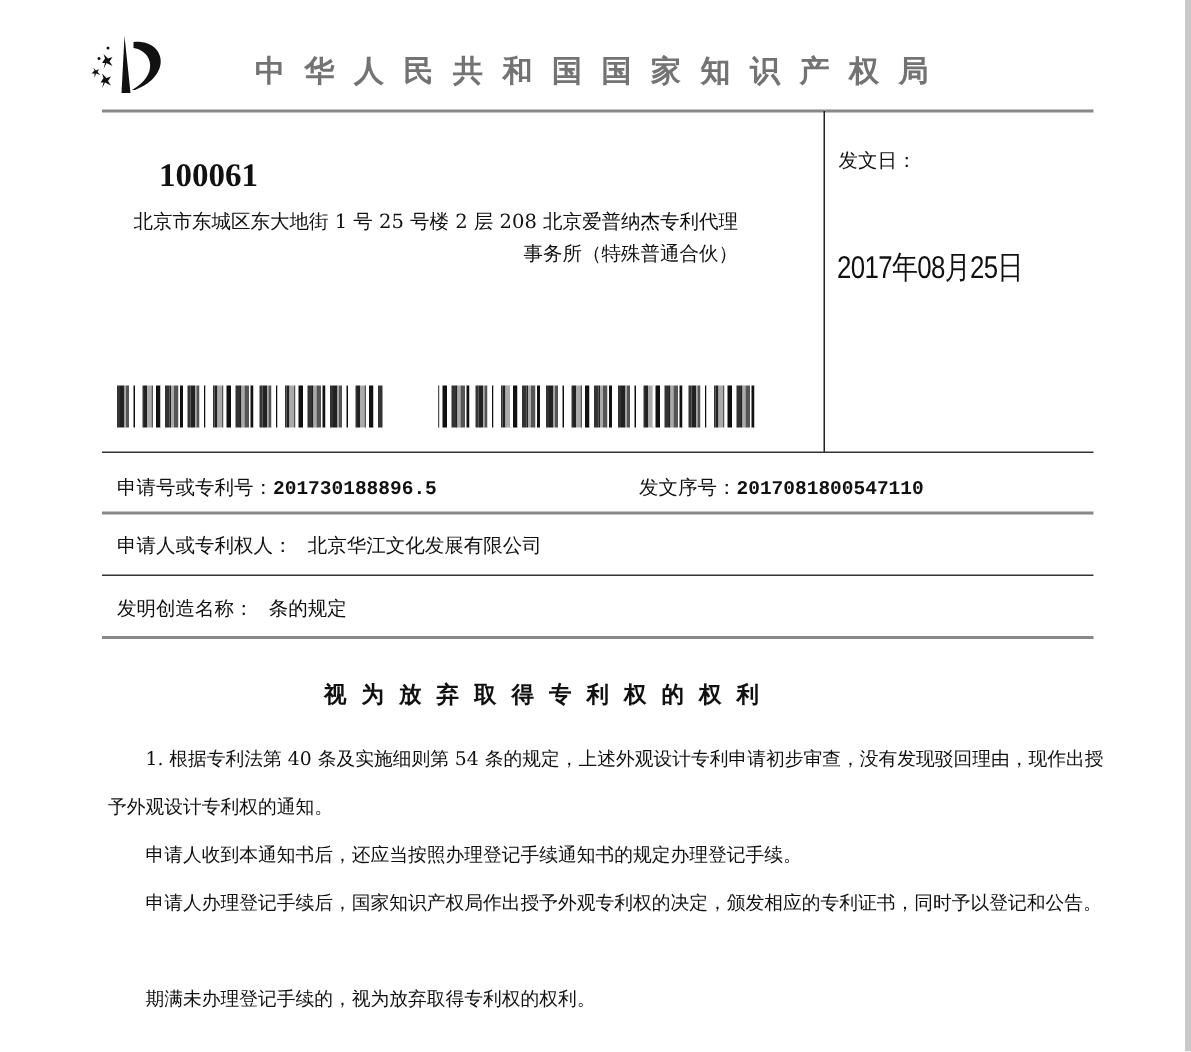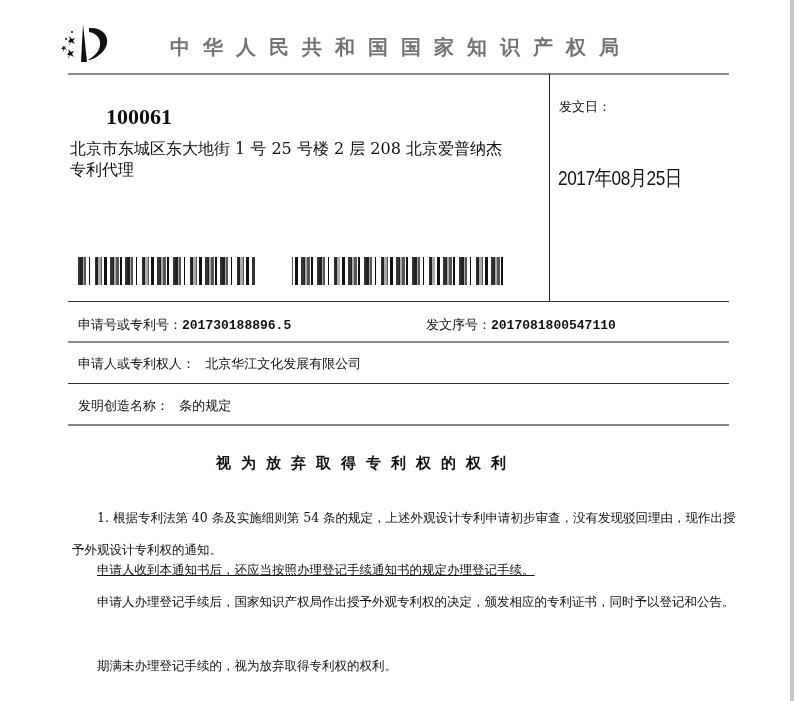--- a/index.html
+++ b/index.html
@@ -10,21 +10,21 @@
   .right-edge { position: absolute; left: 790px; top: 0; width: 4px; height: 701px; background: #c8c8c8; }
   .logo { position: absolute; left: 58px; top: 22px; width: 60px; height: 42px; }
   .header-title {
     position: absolute; left: 170px; top: 34px; width: 470px; height: 30px;
     font-family: "DejaVu Sans", "Liberation Sans", sans-serif; font-weight: bold;
     font-size: 20px; letter-spacing: 13px; white-space: nowrap; color: #737373;
   }
   .hline { position: absolute; height: 0; border-top: 2px solid #888; }
   .vline { position: absolute; width: 0; border-left: 1px solid #222; }
   .postcode { position: absolute; left: 106px; top: 104px; font-family: "Liberation Serif", serif; font-weight: bold; font-size: 22px; }
-  .address { position: absolute; left: 70px; top: 138px; width: 440px; text-align: left; font-size: 16px; line-height: 21px; }
+  .address { position: absolute; left: 52px; top: 138px; width: 440px; text-align: right; font-size: 13px; line-height: 21px; }
   .issue-label { position: absolute; left: 559px; top: 98px; font-size: 13px; }
   .issue-date {
     position: absolute; left: 558px; top: 164px; font-family: "Liberation Sans", sans-serif;
     font-size: 21px; letter-spacing: -0.5px; transform: scaleX(0.82); transform-origin: left top; white-space: nowrap;
   }
   .barcode { position: absolute; top: 257px; height: 28px; display: flex; align-items: stretch; }
   .barcode span { display: block; height: 100%; }
   .field { position: absolute; font-size: 13px; white-space: nowrap; }
   .field .num { font-family: Liberation Mono, monospace; font-weight: bold; font-size: 13px; }
   .notice-title {
@@ -49,20 +49,21 @@
 </svg>
 
 <div class="header-title">中华人民共和国国家知识产权局</div>
 
 <div class="hline" style="left:68px; top:73px; width:661px;"></div>
 <div class="vline" style="left:549px; top:74px; height:228px;"></div>
 
 <div class="postcode">100061</div>
 <div class="address">
   <div>北京市东城区东大地街 1 号 25 号楼 2 层 208  北京爱普纳杰专利代理</div>
+  <div>事务所（特殊普通合伙）</div>
 </div>
 
 <div class="issue-label">发文日：</div>
 <div class="issue-date">2017年08月25日</div>
 
 <div class="barcode" id="bc1" style="left:77px; width:178px;">
     <span style="width: 1px; background: rgb(255, 255, 255);"></span>
     <span style="width: 2px; background: rgb(51, 51, 51);"></span>
     <span style="width: 3px; background: rgb(34, 34, 34);"></span>
     <span style="width: 1px; background: rgb(170, 170, 170);"></span>
@@ -284,16 +285,16 @@
 
 <div class="field" style="left:78px; top:397px;">
   <span>发明创造名称：</span>
   <span style="margin-left:6px;">条的规定</span>
 </div>
 
 <div class="hline" style="left:68px; top:424px; width:661px;"></div>
 
 <div class="notice-title">视为放弃取得专利权的权利</div>
 
-<div class="para" style="top:490px;margin-top:12px;">1. 根据专利法第 40 条及实施细则第 54 条的规定，上述外观设计专利申请初步审查，没有发现驳回理由，现作出授予外观设计专利权的通知。</div>
-<div class="para" style="top:554px;text-decoration:underline;">申请人收到本通知书后，还应当按照办理登记手续通知书的规定办理登记手续。</div>
+<div class="para" style="top:490px;">1. 根据专利法第 40 条及实施细则第 54 条的规定，上述外观设计专利申请初步审查，没有发现驳回理由，现作出授予外观设计专利权的通知。</div>
+<div class="para" style="top:554px;">申请人收到本通知书后，还应当按照办理登记手续通知书的规定办理登记手续。</div>
 <div class="para" style="top:586px;">申请人办理登记手续后，国家知识产权局作出授予外观专利权的决定，颁发相应的专利证书，同时予以登记和公告。</div>
 <div class="para" style="top:650px;">期满未办理登记手续的，视为放弃取得专利权的权利。</div>
 
 </body></html>

